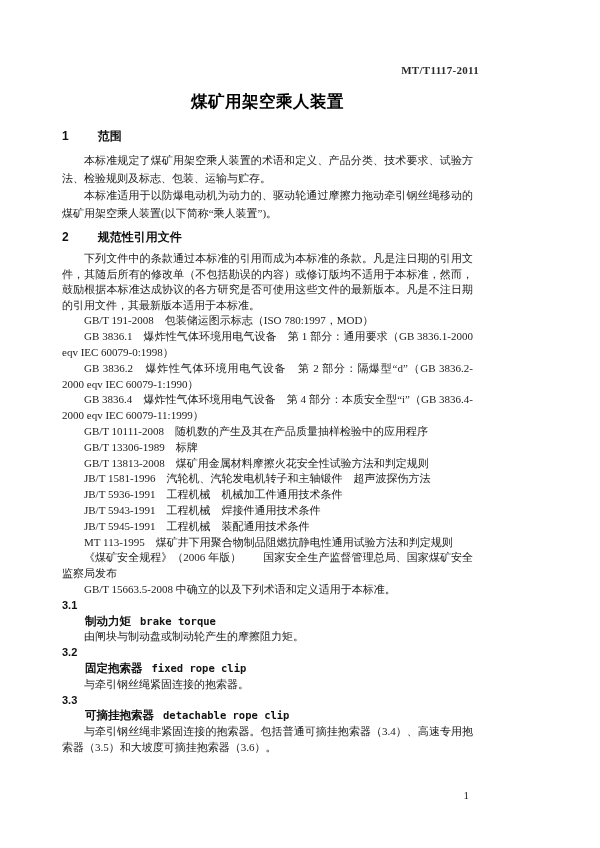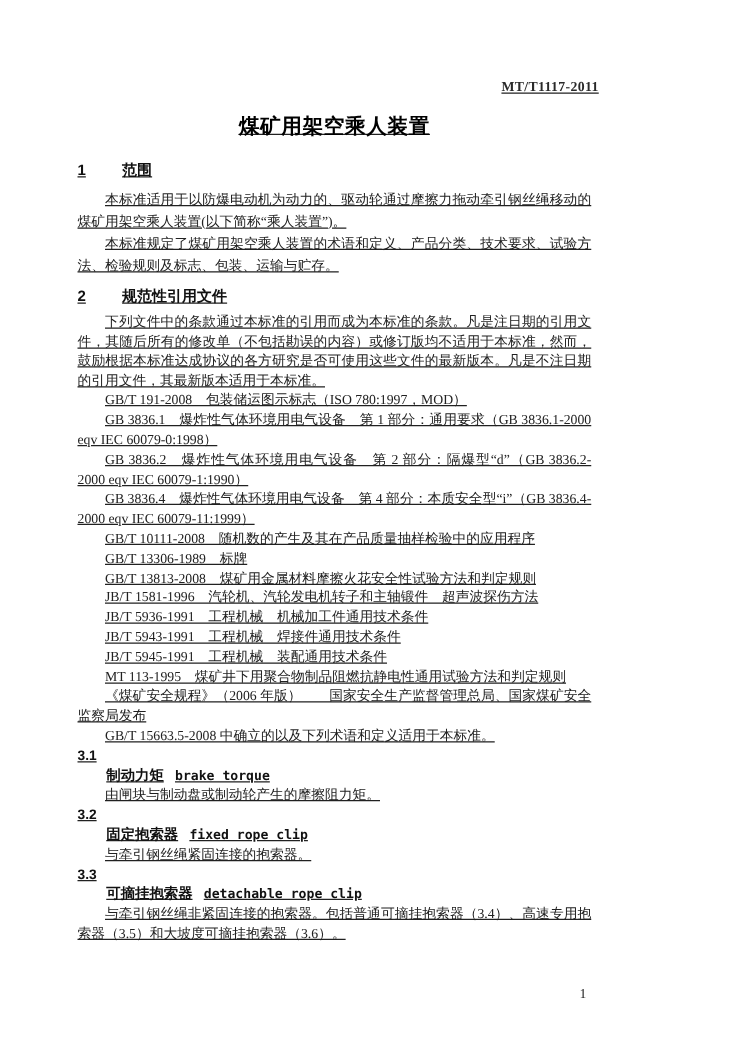--- a/index.html
+++ b/index.html
@@ -10,21 +10,20 @@
   .page {
     position: relative;
     width: 536px;
     height: 848px;
     box-sizing: border-box;
     background: #ffffff;
     padding: 64px 63px 0 62px;
     font-family: "Liberation Serif", "DejaVu Serif", serif;
     color: #212121;
     overflow: hidden;
-    text-decoration: underline;
   }
   .doc-number {
     margin: 0 -6px 0 0;
     text-align: right;
     font-size: 11px;
     line-height: 13px;
     font-weight: bold;
     letter-spacing: 0.3px;
     color: #2a2a2a;
   }
@@ -99,22 +98,22 @@
 <body>
 
 <div class="page">
 
   <div class="doc-number">MT/T1117-2011</div>
 
   <h1 class="doc-title">煤矿用架空乘人装置</h1>
 
   <div id="sec1">
     <h2 class="sec-heading"><span class="sec-num">1</span><span class="sec-label">范围</span></h2>
+    <p class="para">本标准规定了煤矿用架空乘人装置的术语和定义、产品分类、技术要求、试验方法、检验规则及标志、包装、运输与贮存。</p>
     <p class="para">本标准适用于以防爆电动机为动力的、驱动轮通过摩擦力拖动牵引钢丝绳移动的煤矿用架空乘人装置(以下简称“乘人装置”)。</p>
-    <p class="para">本标准规定了煤矿用架空乘人装置的术语和定义、产品分类、技术要求、试验方法、检验规则及标志、包装、运输与贮存。</p>
   </div>
 
   <div id="sec2">
     <h2 class="sec-heading"><span class="sec-num">2</span><span class="sec-label">规范性引用文件</span></h2>
     <p class="para intro">下列文件中的条款通过本标准的引用而成为本标准的条款。凡是注日期的引用文件，其随后所有的修改单（不包括勘误的内容）或修订版均不适用于本标准，然而，鼓励根据本标准达成协议的各方研究是否可使用这些文件的最新版本。凡是不注日期的引用文件，其最新版本适用于本标准。</p>
     <div class="ref-list">
       <p class="para">GB/T 191-2008　包装储运图示标志（ISO 780:1997，MOD）</p>
       <p class="para">GB 3836.1　爆炸性气体环境用电气设备　第 1 部分：通用要求（GB 3836.1-2000 eqv IEC 60079-0:1998）</p>
       <p class="para">GB 3836.2　爆炸性气体环境用电气设备　第 2 部分：隔爆型“d”（GB 3836.2-2000 eqv IEC 60079-1:1990）</p>
       <p class="para">GB 3836.4　爆炸性气体环境用电气设备　第 4 部分：本质安全型“i”（GB 3836.4-2000 eqv IEC 60079-11:1999）</p>

